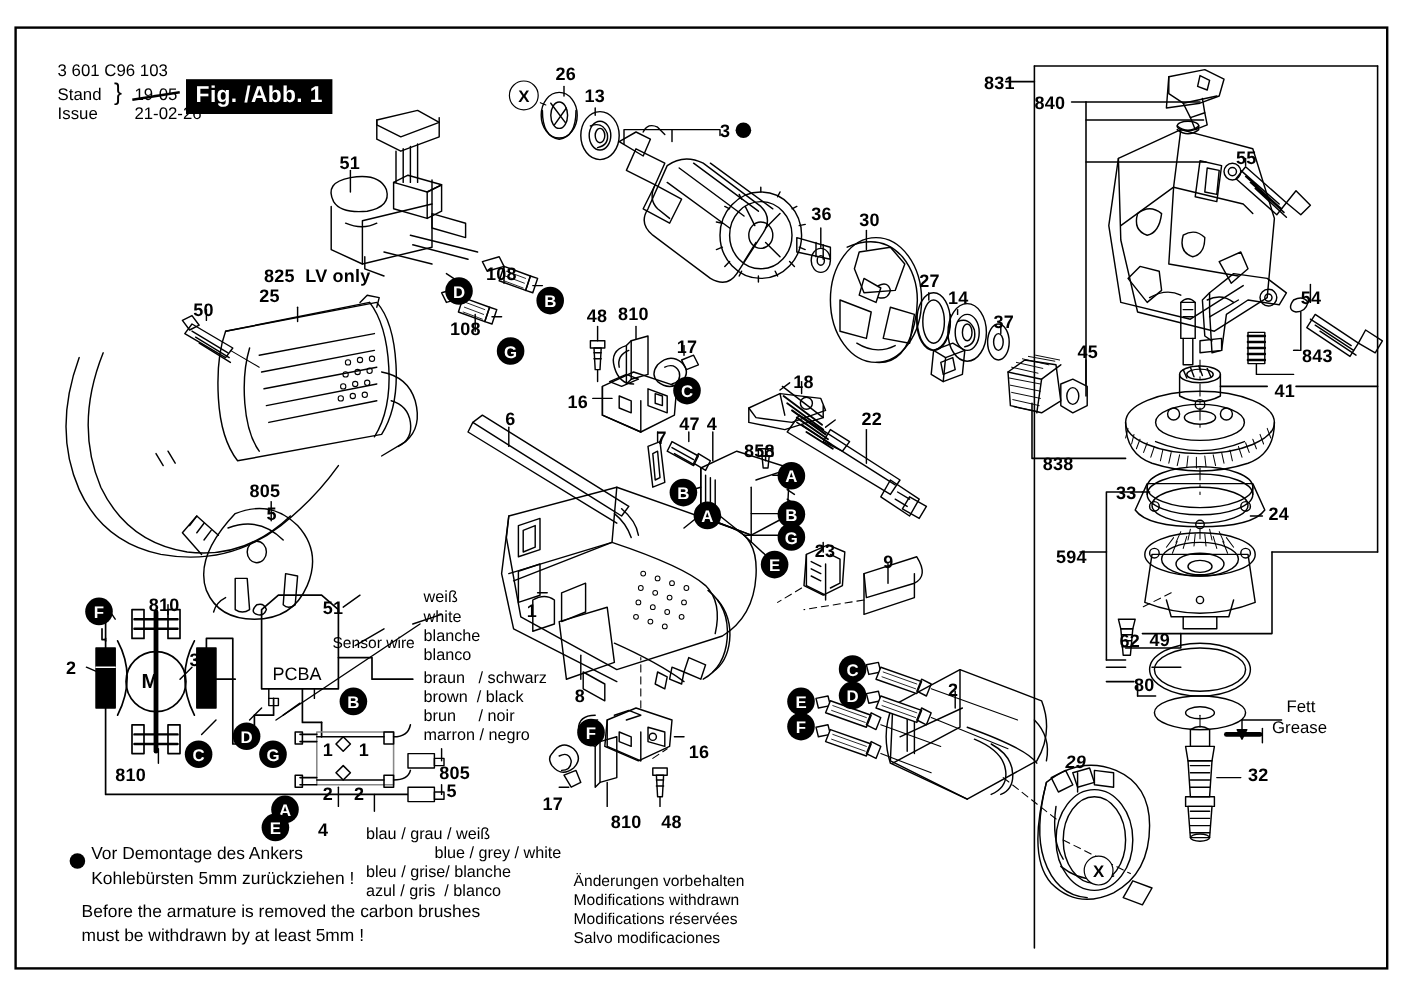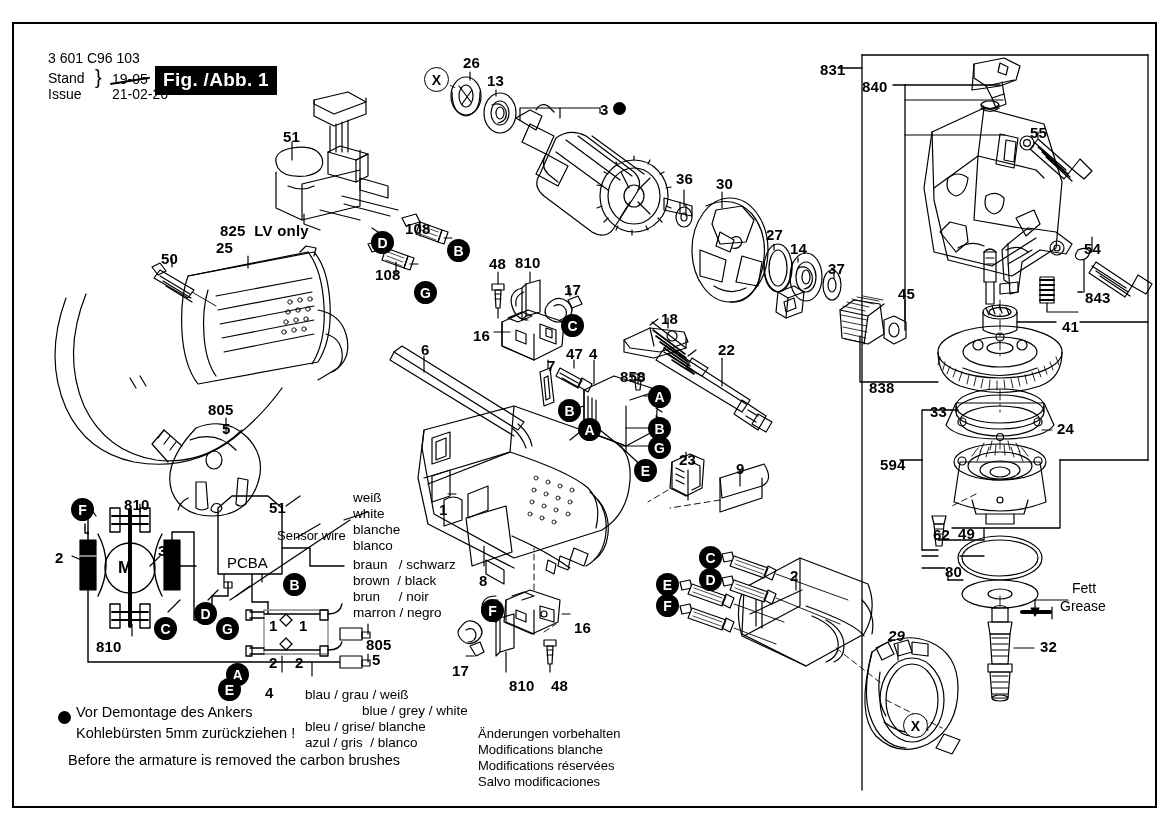--- a/index.html
+++ b/index.html
@@ -1021,24 +1021,25 @@
   <div class="t leg" style="left:305px;top:687px;">blau / grau / weiß</div>
   <div class="t leg" style="left:316px;top:703px;margin-left:46px;">blue / grey / white</div>
   <div class="t leg" style="left:305px;top:719px;">bleu / grise/ blanche</div>
   <div class="t leg" style="left:305px;top:735px;">azul / gris  / blanco</div>
 
   
   <div class="dot" style="left:58px;top:711px;"></div>
   <div class="t note" style="left:76px;top:704px;">Vor Demontage des Ankers</div>
   <div class="t note" style="left:76px;top:725px;">Kohlebürsten 5mm zurückziehen !</div>
   <div class="t note" style="left:68px;top:752px;">Before the armature is removed the carbon brushes</div>
+  <div class="t note" style="left:68px;top:772px;">must be withdrawn by at least 5mm !</div>
 
   
   <div class="t small" style="left:478px;top:726px;">Änderungen vorbehalten</div>
-  <div class="t small" style="left:478px;top:742px;">Modifications blanche</div>
+  <div class="t small" style="left:478px;top:742px;">Modifications withdrawn</div>
   <div class="t small" style="left:478px;top:758px;">Modifications réservées</div>
   <div class="t small" style="left:478px;top:774px;">Salvo modificaciones</div>
 
   
   <div class="t" style="left:1072px;top:580px;font-size:14px;">Fett</div>
   <div class="t" style="left:1060px;top:598px;font-size:14px;">Grease</div>
 
 </div>
 
 </body></html>

